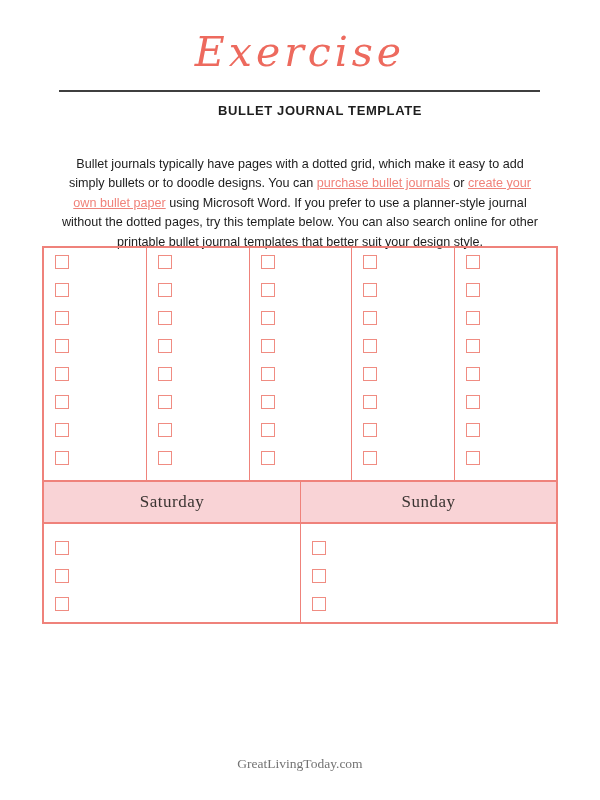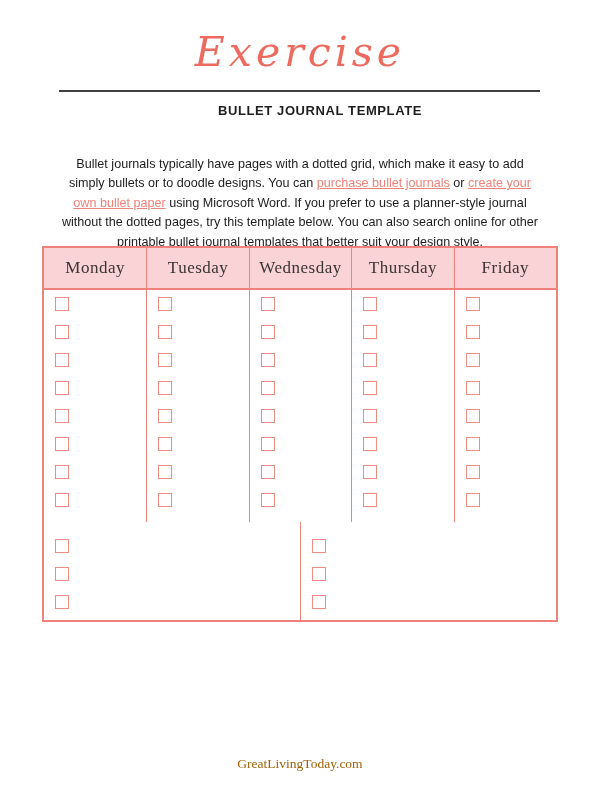--- a/index.html
+++ b/index.html
@@ -90,44 +90,37 @@
     margin-bottom: 14px;
   }
   .weekday-body .checkbox:first-child { margin-top: 7px; }
   .weekend-body .checkbox:first-child { margin-top: 17px; }
 
   .footer {
     position: absolute; top: 756px; left: 0; width: 600px;
     text-align: center;
     font-family: "Liberation Serif", serif;
     font-size: 13.5px;
-    color: #a16207;
+    color: #737373;
   }
 </style>
 </head>
 <body>
 
 <div class="page">
 
   <div class="script-title">Exercise</div>
 
   <div class="top-rule"></div>
 
   <div class="doc-heading">BULLET JOURNAL TEMPLATE</div>
 
   <p class="intro" id="intro"><span>Bullet journals typically have pages with a dotted grid, which make it easy to add simply bullets or to doodle designs. You can </span><a>purchase bullet journals</a><span> or </span><a>create your own bullet paper</a><span> using Microsoft Word. If you prefer to use a planner-style journal without the dotted pages, try this template below. You can also search online for other printable bullet journal templates that better suit your design style.</span></p>
 
   <div class="planner">
-    <div class="weekday-headers" id="weekday-headers">
-        <div class="th">Monday</div>
-        <div class="th">Tuesday</div>
-        <div class="th">Wednesday</div>
-        <div class="th">Thursday</div>
-        <div class="th">Friday</div>
-      </div>
     <div class="weekday-body" id="weekday-body">
         <div class="col">
           <div class="checkbox"></div>
           <div class="checkbox"></div>
           <div class="checkbox"></div>
           <div class="checkbox"></div>
           <div class="checkbox"></div>
           <div class="checkbox"></div>
           <div class="checkbox"></div>
           <div class="checkbox"></div>
@@ -166,20 +159,24 @@
           <div class="checkbox"></div>
           <div class="checkbox"></div>
           <div class="checkbox"></div>
           <div class="checkbox"></div>
           <div class="checkbox"></div>
           <div class="checkbox"></div>
           <div class="checkbox"></div>
           <div class="checkbox"></div>
         </div>
       </div>
+    <div class="weekend-headers" id="weekend-headers">
+        <div class="th">Saturday</div>
+        <div class="th">Sunday</div>
+      </div>
     <div class="weekend-body" id="weekend-body">
         <div class="col">
           <div class="checkbox"></div>
           <div class="checkbox"></div>
           <div class="checkbox"></div>
         </div>
         <div class="col">
           <div class="checkbox"></div>
           <div class="checkbox"></div>
           <div class="checkbox"></div>

